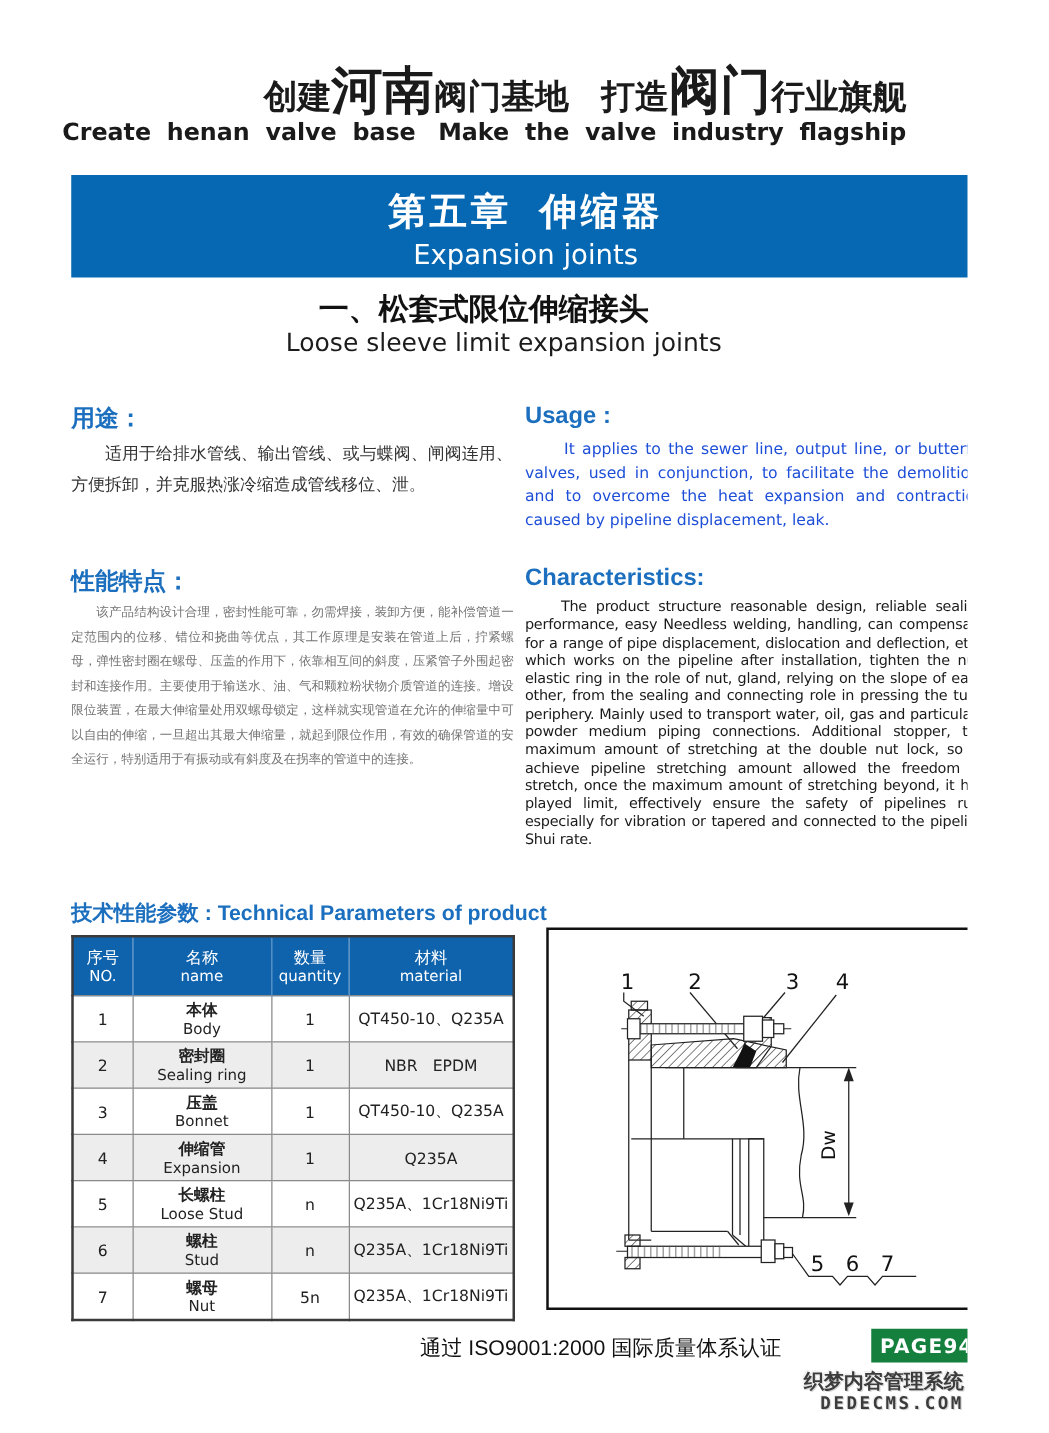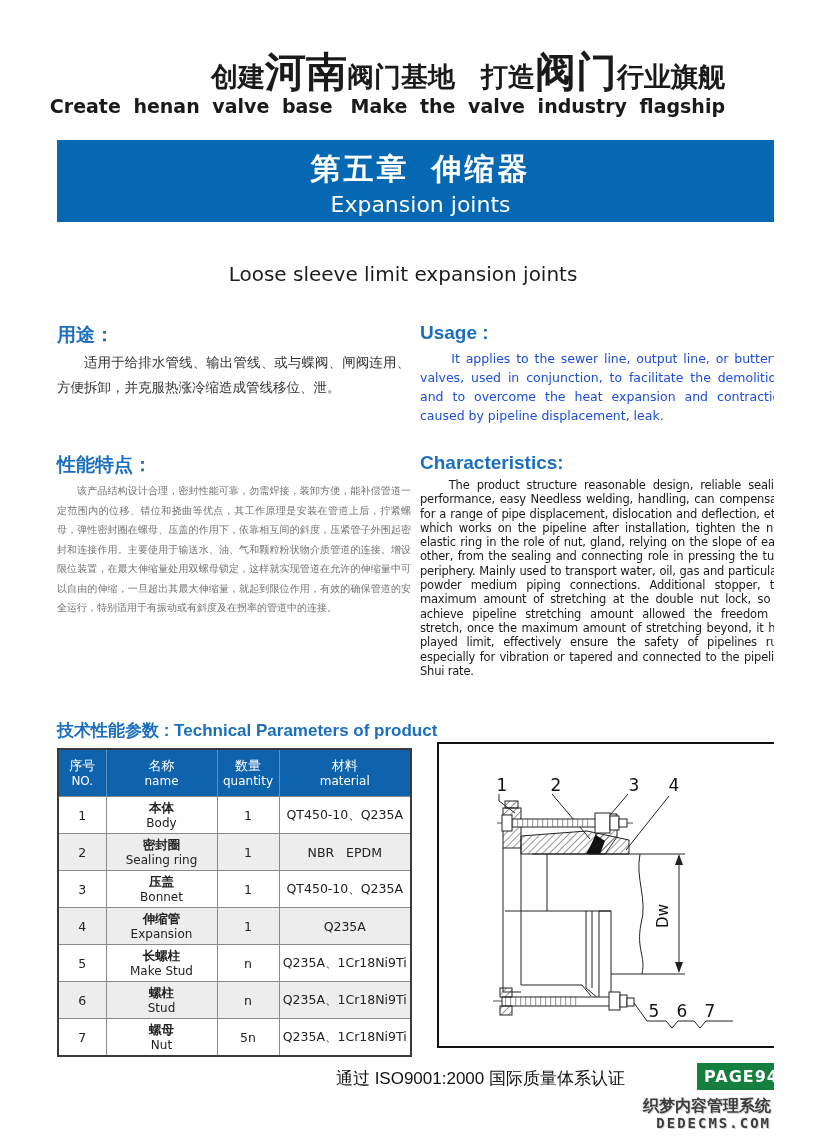--- a/index.html
+++ b/index.html
@@ -85,20 +85,21 @@
     </div>
   </div>
 
   <div class="banner">
     <div class="banner-cn">
       <span>第五章</span><span class="gap"></span><span>伸缩器</span>
     </div>
     <div class="banner-en">Expansion joints</div>
   </div>
 
+  <div class="sec-cn">一、松套式限位伸缩接头</div>
   <div class="sec-en">Loose sleeve limit expansion joints</div>
 
   <div class="h-blue" style="left:57px;top:322px;">用途：</div>
   <div class="cn-body" style="left:57px;top:350px;width:353px;">适用于给排水管线、输出管线、或与蝶阀、闸阀连用、方便拆卸，并克服热涨冷缩造成管线移位、泄。</div>
 
   <div class="h-blue" style="left:420px;top:322px;">Usage :</div>
   <div class="en-body" style="left:420px;top:349px;width:368px;">It applies to the sewer line, output line, or butterfly valves, used in conjunction, to facilitate the demolition, and to overcome the heat expansion and contraction caused by pipeline displacement, leak.</div>
 
   <div class="h-blue" style="left:57px;top:452px;">性能特点：</div>
   <div class="cn-body2" style="left:57px;top:481px;width:354px;">该产品结构设计合理，密封性能可靠，勿需焊接，装卸方便，能补偿管道一定范围内的位移、错位和挠曲等优点，其工作原理是安装在管道上后，拧紧螺母，弹性密封圈在螺母、压盖的作用下，依靠相互间的斜度，压紧管子外围起密封和连接作用。主要使用于输送水、油、气和颗粒粉状物介质管道的连接。增设限位装置，在最大伸缩量处用双螺母锁定，这样就实现管道在允许的伸缩量中可以自由的伸缩，一旦超出其最大伸缩量，就起到限位作用，有效的确保管道的安全运行，特别适用于有振动或有斜度及在拐率的管道中的连接。</div>
@@ -169,21 +170,21 @@
           <div class="cell-cn">伸缩管</div>
           <div class="cell-en">Expansion</div>
         </td>
         <td>1</td>
         <td class="mat">Q235A</td>
       </tr>
       <tr>
         <td>5</td>
         <td>
           <div class="cell-cn">长螺柱</div>
-          <div class="cell-en">Make Stud</div>
+          <div class="cell-en">Loose Stud</div>
         </td>
         <td>n</td>
         <td class="mat">Q235A、1Cr18Ni9Ti</td>
       </tr>
       <tr class="alt">
         <td>6</td>
         <td>
           <div class="cell-cn">螺柱</div>
           <div class="cell-en">Stud</div>
         </td>

